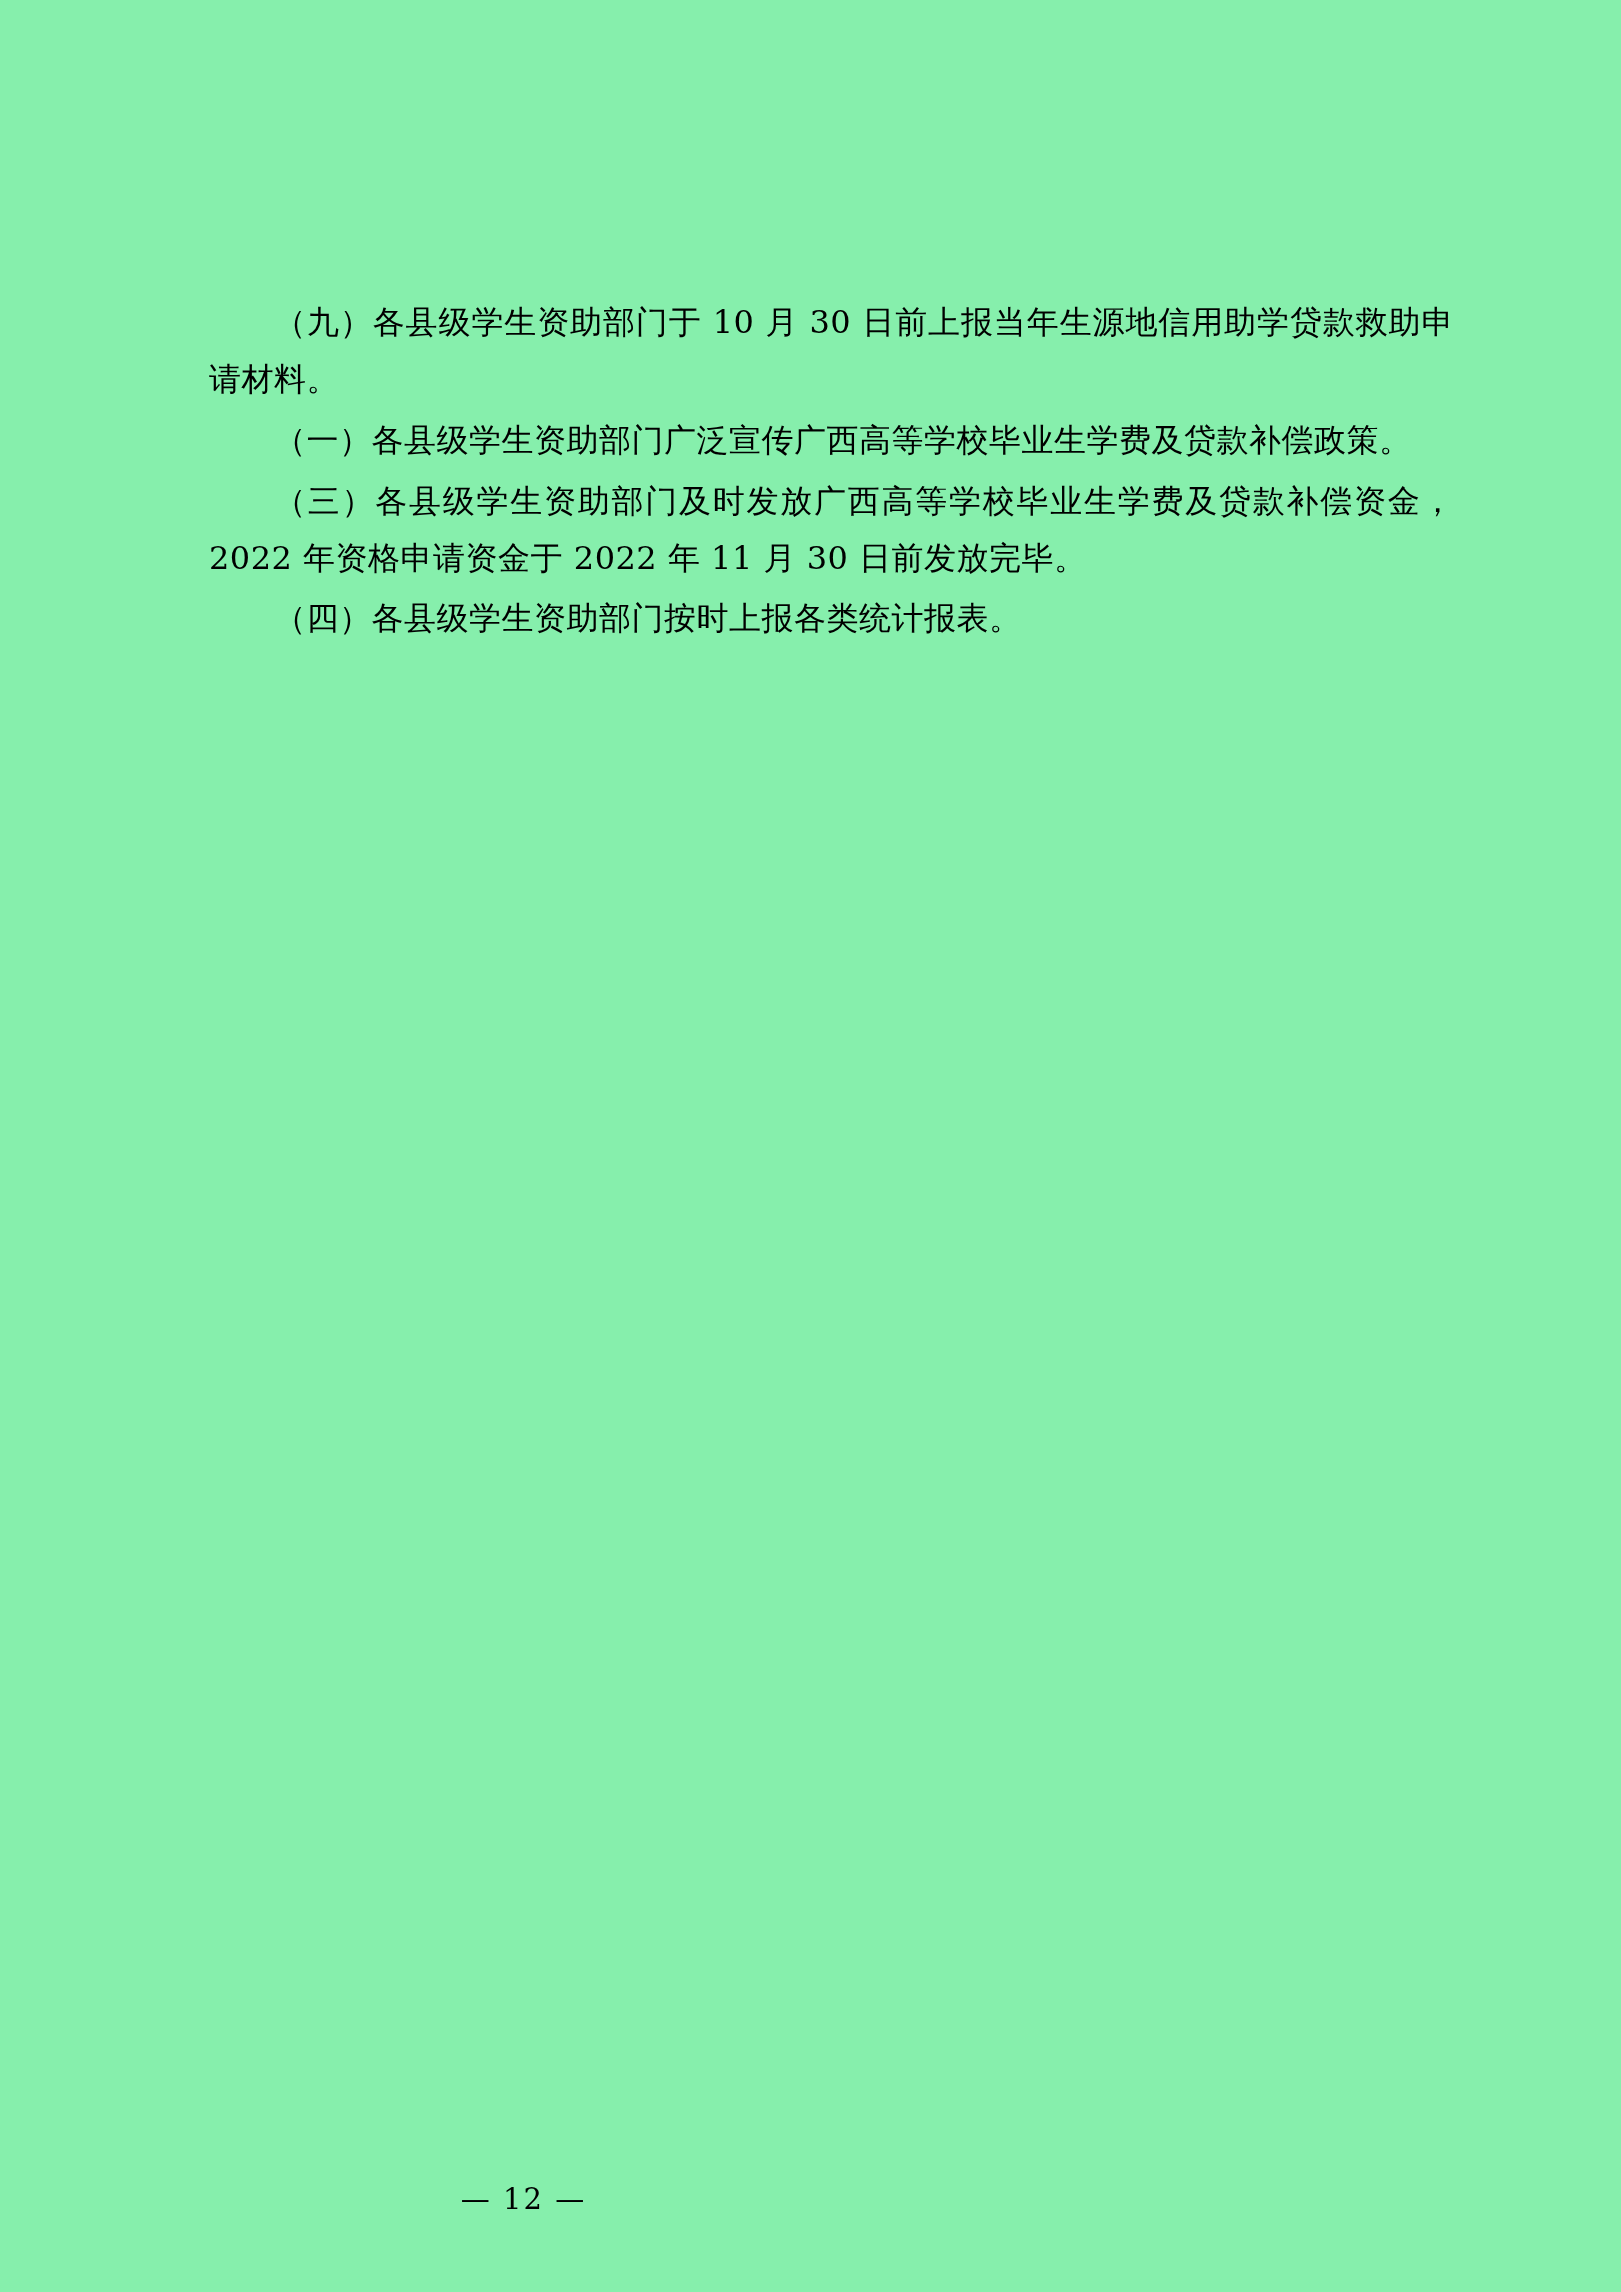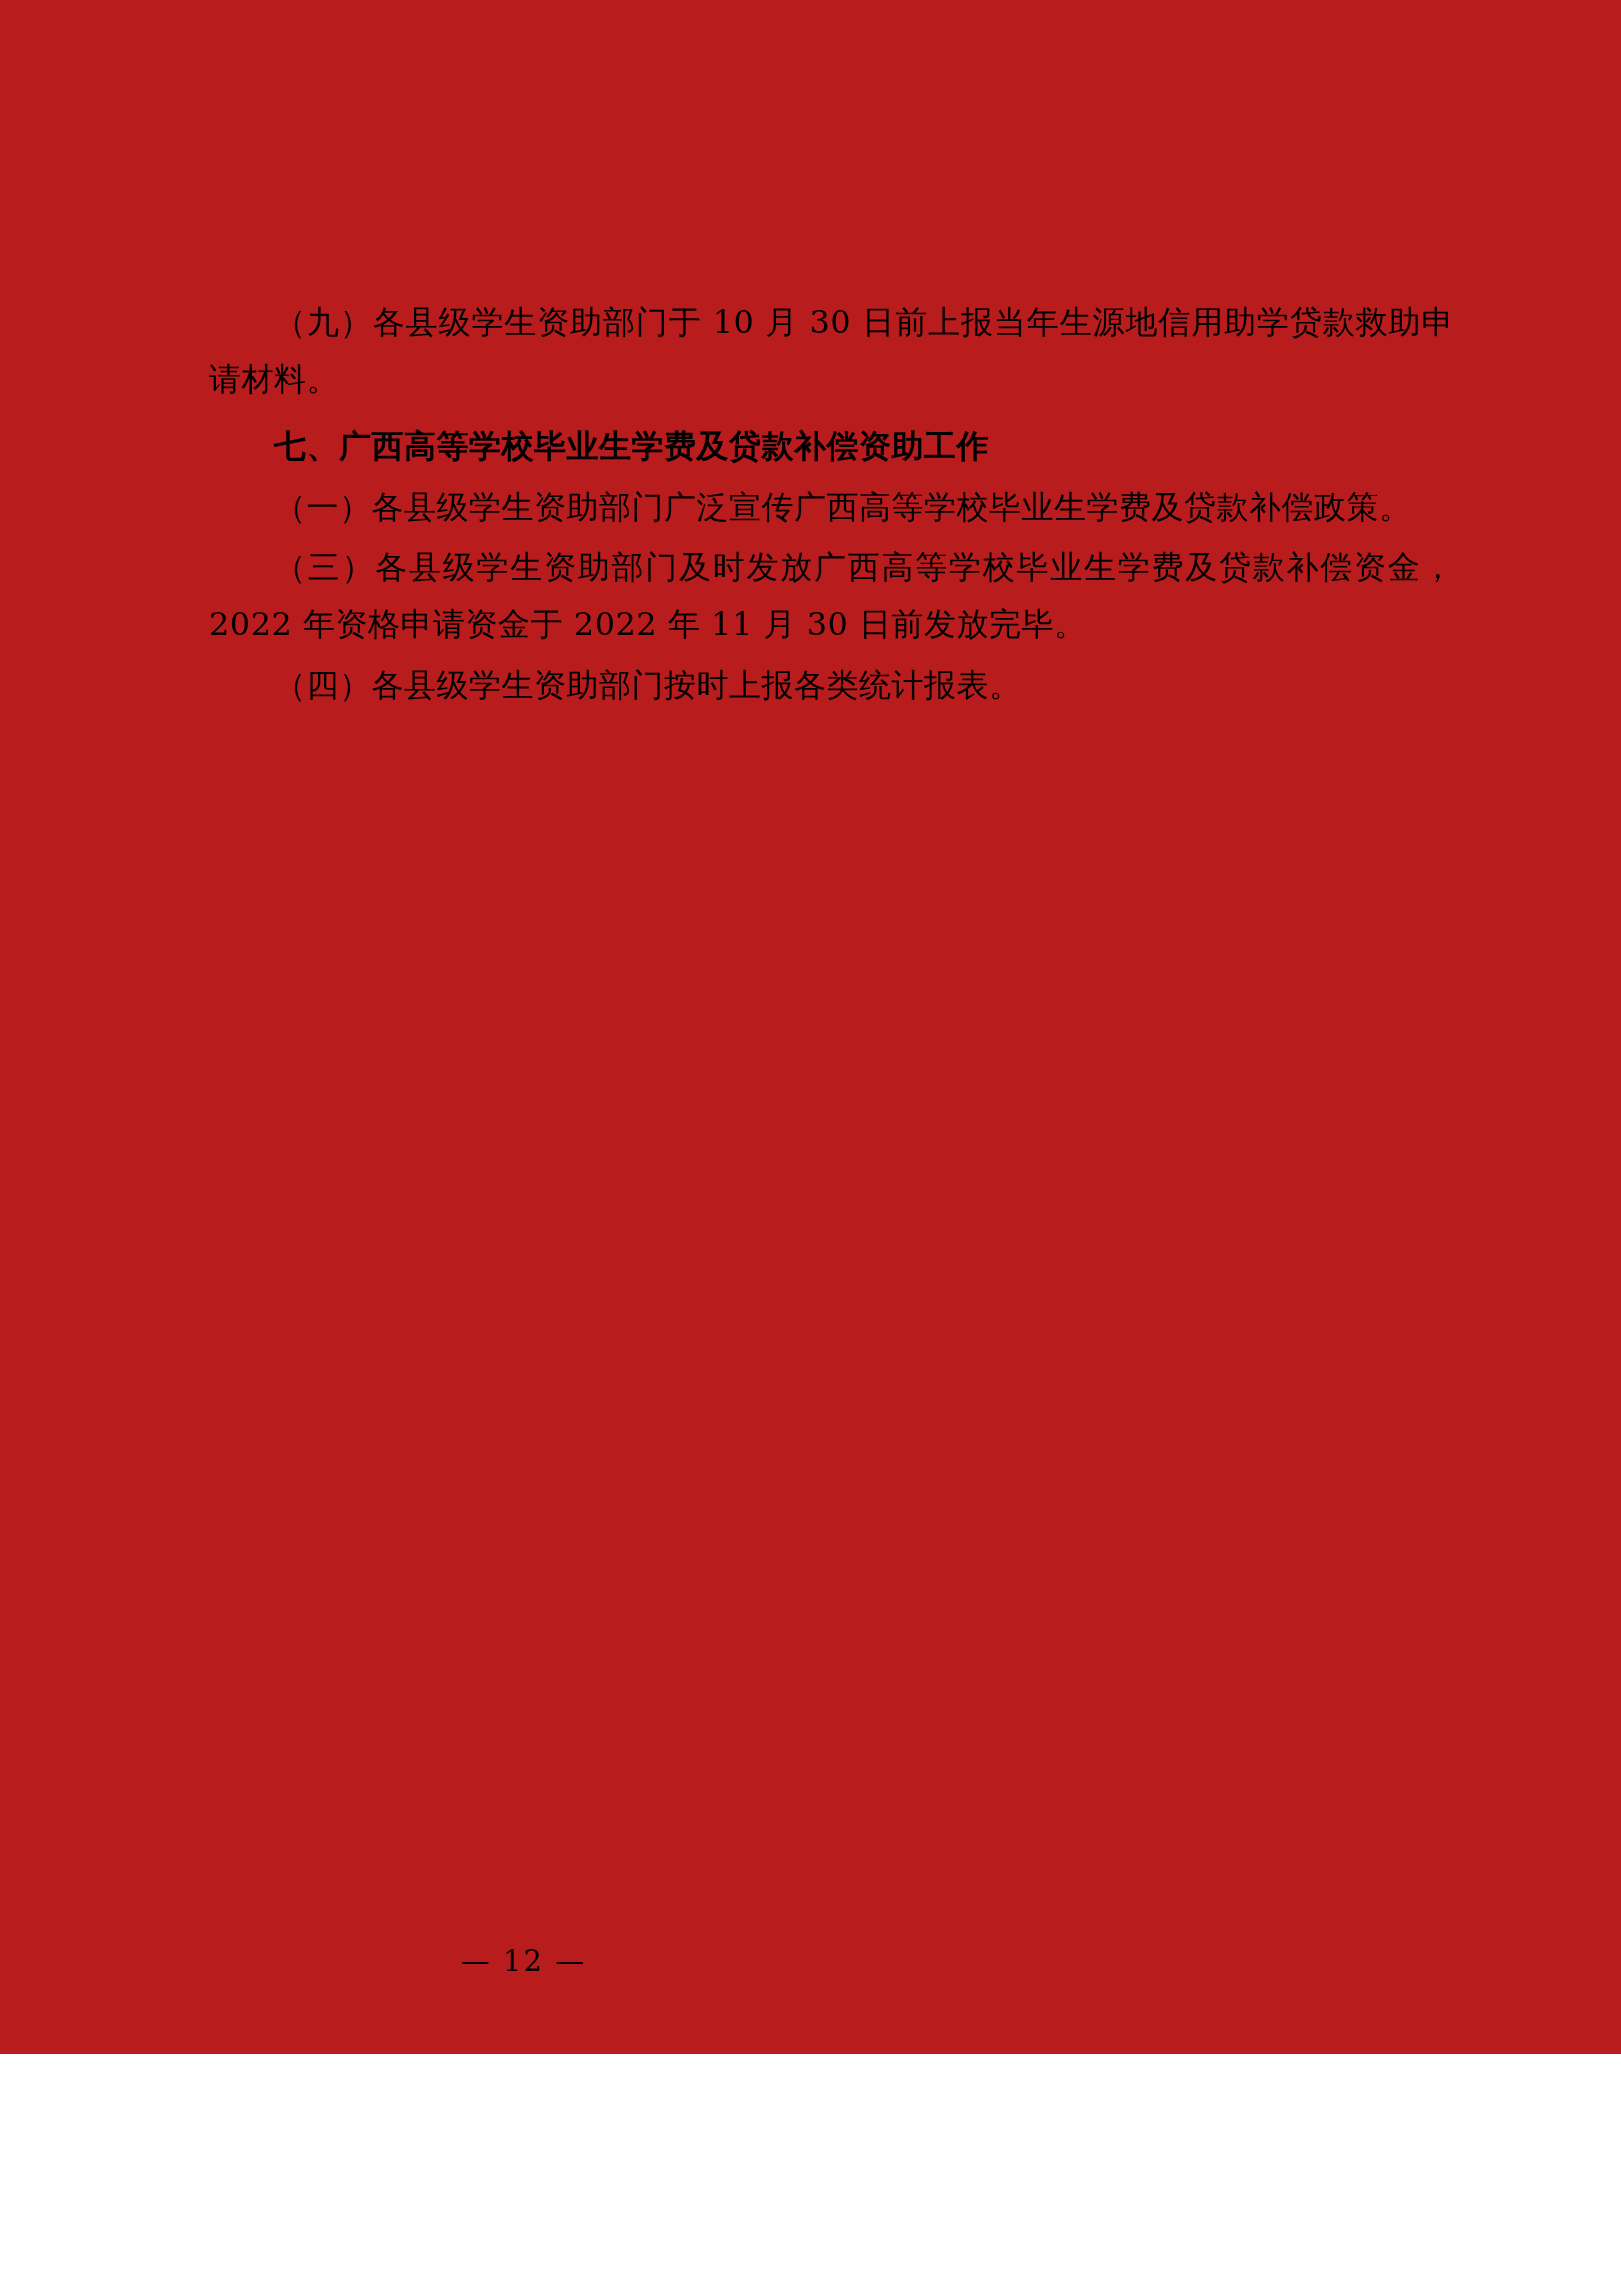--- a/index.html
+++ b/index.html
@@ -3,22 +3,22 @@
 <meta charset="utf-8">
 <style>
   html, body {
     margin: 0;
     padding: 0;
     background: #ffffff;
   }
   .page {
     position: relative;
     width: 1621px;
-    height: 2054px;
-    background: #b91c1c;
+    height: 2292px;
+    background: #86efac;
     box-sizing: border-box;
     font-family: "DejaVu Serif", "Liberation Serif", serif;
     color: #000000;
     overflow: hidden;
   }
   .content {
     position: absolute;
     left: 209px;
     top: 294px;
     width: 1245px;
@@ -60,21 +60,20 @@
 </style>
 </head>
 <body>
 
 <div class="page">
 
   <div class="content">
 
     <p class="para indent">（九）各县级学生资助部门于 10 月 30 日前上报当年生源地信用助学贷款救助申请材料。</p>
 
-    <h2 class="heading">七、广西高等学校毕业生学费及贷款补偿资助工作</h2>
 
     <p class="para indent">（一）各县级学生资助部门广泛宣传广西高等学校毕业生学费及贷款补偿政策。</p>
 
 
     <p class="para indent">（三）各县级学生资助部门及时发放广西高等学校毕业生学费及贷款补偿资金， 2022 年资格申请资金于 2022 年 11 月 30 日前发放完毕。</p>
 
     <p class="para indent">（四）各县级学生资助部门按时上报各类统计报表。</p>
 
   </div>
 

